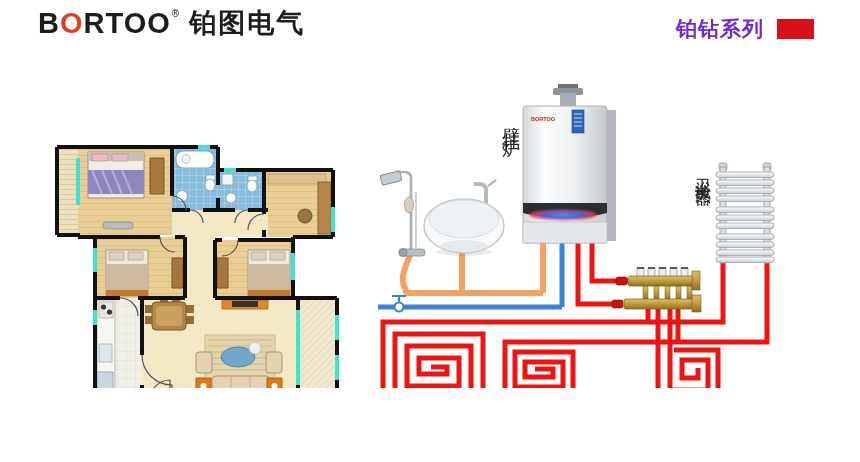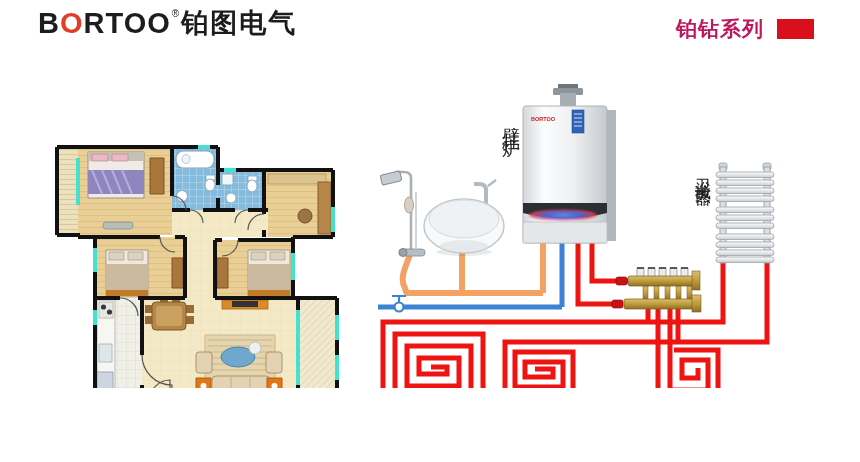--- a/index.html
+++ b/index.html
@@ -5,23 +5,23 @@
   html,body{margin:0;padding:0;background:#fff;}
   .stage{
     position:relative;width:860px;height:388px;background:#ffffff;overflow:hidden;
     font-family:"Liberation Sans", sans-serif;
   }
   
   .logo{position:absolute;left:38px;top:9px;display:flex;align-items:flex-start;line-height:1;}
   .logo .latin{font-weight:800;font-size:29px;color:#1d1d1d;letter-spacing:1px;}
   .logo .latin .o-red{color:#e23b28;}
   .logo .reg{font-size:10px;color:#1d1d1d;margin:0 2px 0 1px;}
-  .logo .cn{font-weight:800;font-size:27px;color:#1c1c1c;letter-spacing:2px;margin-top:1px;}
+  .logo .cn{font-weight:800;font-size:27px;color:#1c1c1c;letter-spacing:2px;margin-top:1px;margin-left:8px;}
   .series{position:absolute;left:676px;top:15px;display:flex;align-items:center;}
-  .series .txt{font-weight:700;font-size:21px;color:#be185d;letter-spacing:1px;}
+  .series .txt{font-weight:700;font-size:21px;color:#6d28d9;letter-spacing:1px;}
   .series svg{margin-left:5px;display:block;}
   
   .fp-title{position:absolute;left:155px;top:118px;font-size:16px;color:#333;letter-spacing:2px;}
   .vlabel{position:absolute;writing-mode:vertical-rl;text-orientation:upright;color:#222;line-height:1;}
   .boiler-label{left:502px;top:112px;font-size:18px;letter-spacing:6px;}
   .radiator-label{left:695px;top:166px;font-size:16px;letter-spacing:3px;}
   svg{display:block;}
 </style>
 </head>
 <body>

